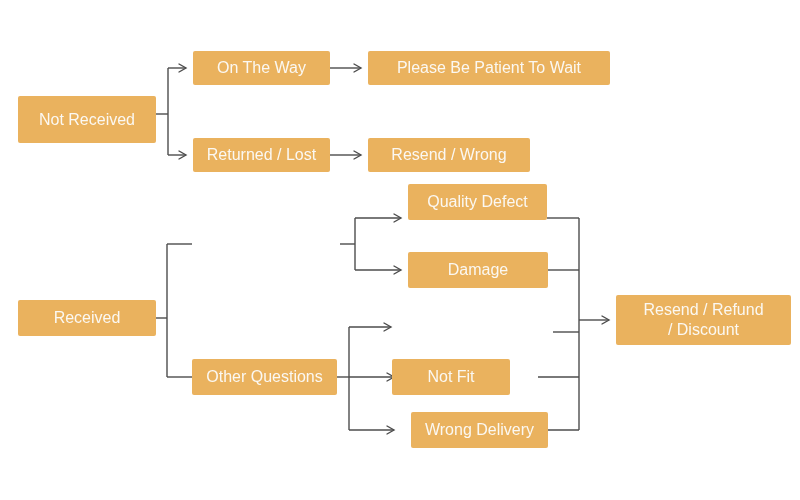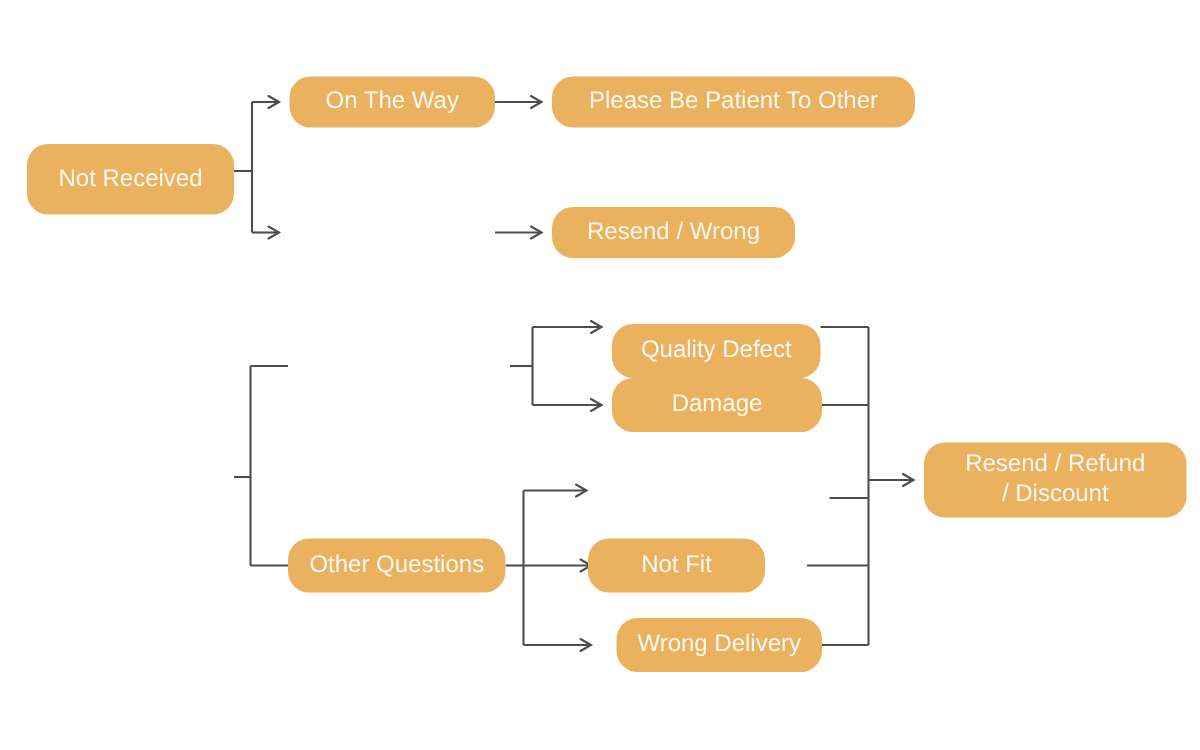--- a/index.html
+++ b/index.html
@@ -34,21 +34,21 @@
   .arrow-head {
     stroke: var(--connector);
     stroke-width: 1.4;
     fill: none;
     stroke-linecap: round;
   }
   .node {
     position: absolute;
     background: var(--node-fill);
     color: var(--node-text);
-    border-radius: 14px;
+    border-radius: 2px;
     display: flex;
     align-items: center;
     justify-content: center;
     text-align: center;
     font-size: 16px;
     line-height: 1.25;
     padding: 2px 8px;
     white-space: nowrap;
   }
   .node.multiline { white-space: normal; padding: 4px 25px; }
@@ -95,28 +95,30 @@
     <path d="M553 332 H579"></path>
     <path d="M538 377 H579"></path>
     <path d="M538 430 H579"></path>
     <path d="M579 320 H609" marker-end="url(#arrow)"></path>
   </svg>
 
   <div class="node" style="left:18px;top:96px;width:138px;height:47px">Not Received</div>
 
   <div class="node" style="left:193px;top:51px;width:137px;height:34px">On The Way</div>
 
-  <div class="node" style="left:368px;top:51px;width:242px;height:34px">Please Be Patient To Other</div>
+  <div class="node" style="left:368px;top:51px;width:242px;height:34px">Please Be Patient To Wait</div>
 
+  <div class="node" style="left:193px;top:138px;width:137px;height:34px">Returned / Lost</div>
 
   <div class="node" style="left:368px;top:138px;width:162px;height:34px">Resend / Wrong</div>
 
+  <div class="node" style="left:18px;top:300px;width:138px;height:36px">Received</div>
 
 
-  <div class="node" style="left:408px;top:216px;width:139px;height:36px">Quality Defect</div>
+  <div class="node" style="left:408px;top:184px;width:139px;height:36px">Quality Defect</div>
 
   <div class="node" style="left:192px;top:359px;width:145px;height:36px">Other Questions</div>
 
   <div class="node" style="left:408px;top:252px;width:140px;height:36px">Damage</div>
 
 
   <div class="node" style="left:392px;top:359px;width:118px;height:36px">Not Fit</div>
 
   <div class="node" style="left:411px;top:412px;width:137px;height:36px">Wrong Delivery</div>
 

